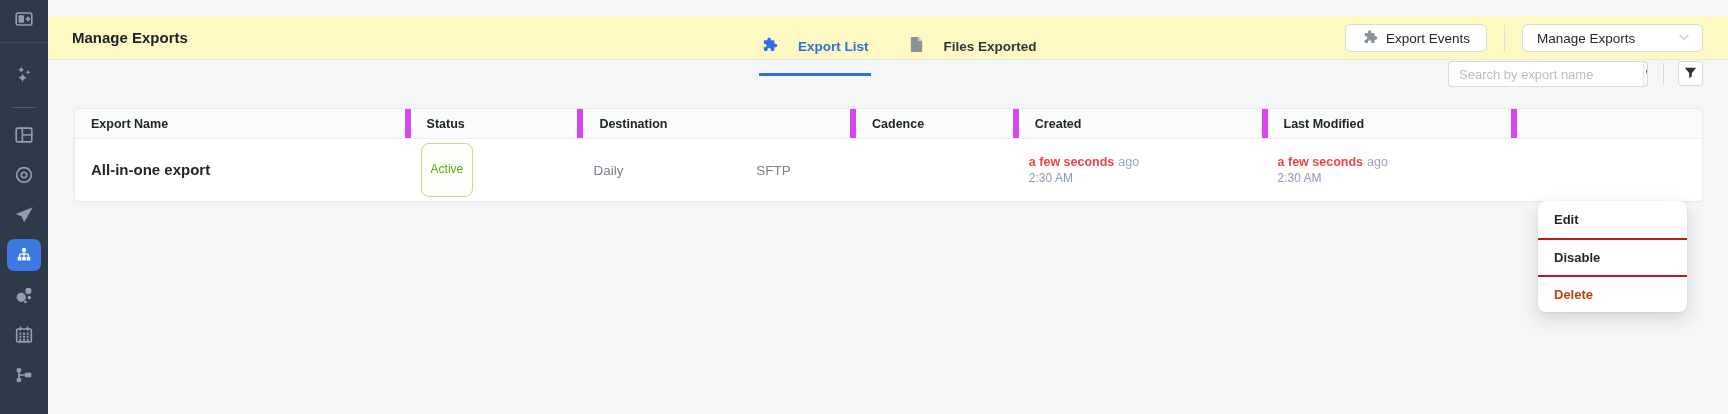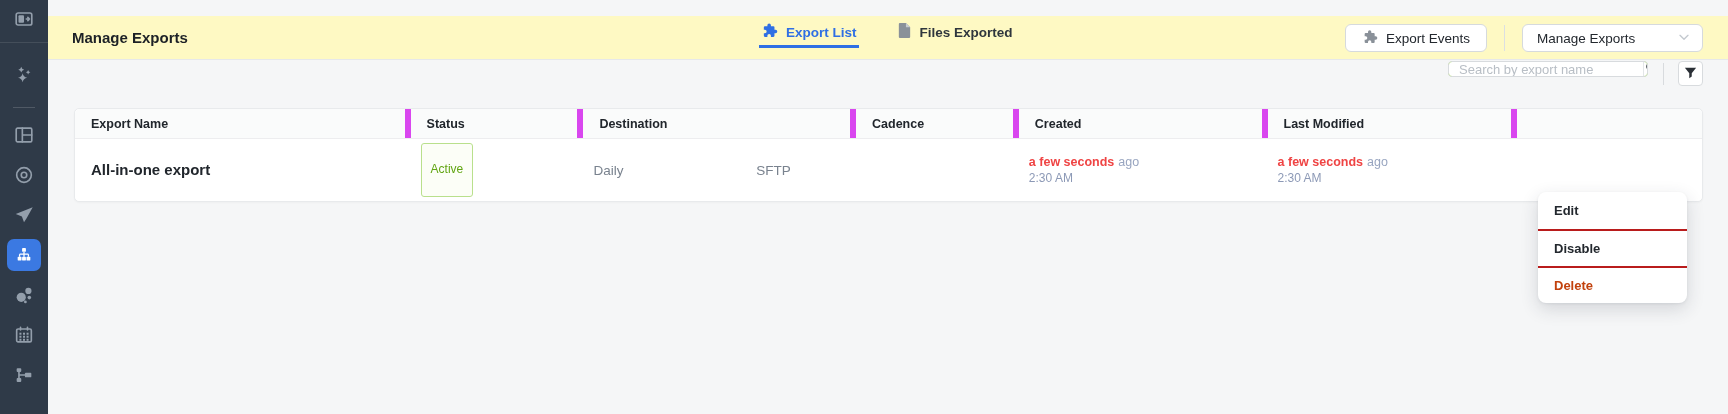--- a/index.html
+++ b/index.html
@@ -16,57 +16,57 @@
   .sb-btn.active { background:#3b79e2; width:34px; height:32px; margin:2px 0 6px 0; }
   .sb-divider { width:22px; height:20px; display:flex; align-items:center; }
   .sb-divider::after { content:""; width:22px; height:1px; background:rgba(255,255,255,0.16); }
   .sb-ic { stroke:#939eab; fill:none; stroke-width:1.8; stroke-linecap:round; stroke-linejoin:round; }
   .sb-fill { fill:#939eab; stroke:none; }
 
   
   .topbar { position:absolute; left:48px; top:16px; width:1680px; height:44px; background:#fef9c3; border-bottom:1px solid #e6e8ea; z-index:4; }
   .page-title { position:absolute; left:24px; top:0; line-height:43px; font-size:15px; font-weight:700; color:#1d2126; }
   .tabs { position:absolute; left:711px; top:0; height:44px; display:flex; }
-  .tab { display:flex; align-items:center; gap:8px; height:32px; padding:0 2px; margin-right:36px; font-size:13.5px; font-weight:700; color:#2f363d; cursor:pointer; position:relative; }
+  .tab { display:flex; align-items:center; gap:20px; height:60px; padding:0 2px; margin-right:36px; font-size:13.5px; font-weight:700; color:#2f363d; cursor:pointer; position:relative; }
   .tab.active { color:#2f6fe4; }
   .tab.active::after { content:""; position:absolute; left:0; right:0; bottom:0; height:3px; background:#2f6fe4; }
   .topbar-right { position:absolute; right:25px; top:8px; height:28px; display:flex; align-items:center; }
   .btn { display:flex; align-items:center; gap:8px; height:28px; padding:0 16px; background:#fff; border:1px solid #d6dadd; border-radius:6px; font-size:13.5px; color:#23282e; cursor:pointer; }
   .hdr-vdiv { width:1px; height:26px; background:#dcdfe2; margin:0 17px; }
   .select { display:flex; align-items:center; justify-content:space-between; width:181px; height:28px; padding:0 10px 0 14px; background:#fff; border:1px solid #d6dadd; border-radius:6px; font-size:13.5px; color:#23282e; cursor:pointer; }
 
   
   .content { position:absolute; left:48px; top:44px; width:1680px; height:370px; background:#f5f6f7; }
 
-  .search-group { position:absolute; left:1400px; top:17px; width:200px; height:16px; display:flex; background:#84cc16; border:1px solid #d8dbde; border-radius:4px; overflow:hidden; }
+  .search-group { position:absolute; left:1400px; top:17px; width:200px; height:26px; display:flex; background:#84cc16; border:1px solid #d8dbde; border-radius:4px; overflow:hidden; }
   .search-input { flex:1; border:none; outline:none; padding:0 8px 0 10px; font-size:13px; color:#3a424b; font-family:"Liberation Sans", sans-serif; }
   .search-input::placeholder { color:#b8bec5; }
   .search-btn { width:26px; display:flex; align-items:center; justify-content:center; border-left:1px solid #e3e6e8; cursor:pointer; background:#fff; }
   .tool-vdiv { position:absolute; left:1615px; top:19px; width:1px; height:22px; background:#d8dbde; }
   .filter-btn { position:absolute; left:1630px; top:17px; width:25px; height:25px; background:#fff; border:1px solid #d8dbde; border-radius:4px; display:flex; align-items:center; justify-content:center; cursor:pointer; }
 
   
   .table { position:absolute; left:26px; top:64px; width:1629px; background:#fff; border:1px solid #e8eaec; border-radius:5px; box-shadow:0 1px 2px rgba(20,25,35,0.03); }
   .thead { display:flex; height:30px; background:#fafbfb; border-bottom:1px solid #ededef; border-radius:5px 5px 0 0; }
   .th { display:flex; align-items:center; padding-left:16px; font-size:12.5px; font-weight:700; color:#21262c; }
   .th + .th { border-left:6px solid #d946ef; }
   .trow { display:flex; height:62px; align-items:center; border-radius:0 0 5px 5px; background:#fff; cursor:pointer; }
   .td { padding-left:16px; }
   .c-name { width:330px; } .c-status { width:173px; } .c-cadence { width:163px; }
   .c-dest { width:273px; } .c-created { width:249px; } .c-modified { width:250px; } .c-actions { width:191px; }
   .name-text { font-size:15px; font-weight:700; color:#21262c; }
   .gray-text { font-size:13.5px; color:#79828e; }
-  .badge { display:inline-block; font-size:12px; color:#61a512; background:#fcfef7; border:1px solid #b9e08c; border-radius:3px; padding:19px 9px; line-height:1.1; }
+  .badge { display:inline-block; font-size:12px; color:#61a512; background:#fcfef7; border:1px solid #b9e08c; border-radius:8px; padding:19px 9px; line-height:1.1; }
   .time-line1 { font-size:12.5px; }
   .time-rel { font-weight:700; color:#ef4444; }
   .time-ago { color:#98a5c0; margin-left:4px; }
   .time-line2 { font-size:12px; color:#8c99b6; margin-top:2px; }
 
   
-  .context-menu { position:absolute; left:1490px; top:148px; width:149px; background:#fff; border-radius:8px; box-shadow:0 6px 18px rgba(40,45,60,0.16), 0 1px 3px rgba(40,45,60,0.08); z-index:10; overflow:hidden; }
+  .context-menu { position:absolute; left:1490px; top:157px; width:149px; background:#fff; border-radius:8px; box-shadow:0 6px 18px rgba(40,45,60,0.16), 0 1px 3px rgba(40,45,60,0.08); z-index:10; overflow:hidden; }
   .menu-item { height:37px; display:flex; align-items:center; padding-left:16px; font-size:13px; font-weight:700; color:#23282e; cursor:pointer; }
   .menu-item + .menu-item { border-top:2px solid #b91c1c; }
   .menu-item.danger { color:#c2410c; }
 
   .ic-gray { fill:#8a9199; }
   .ic-blue { fill:#2f6fe4; }
   .ic-dark-stroke { stroke:#3a3f45; fill:none; stroke-width:2; stroke-linecap:round; }
   .ic-funnel { fill:#2b3036; }
   .ic-chevron { stroke:#c3c9cf; fill:none; stroke-width:2; stroke-linecap:round; stroke-linejoin:round; }
   .ic-white-stroke { stroke:#ffffff; fill:none; stroke-width:1.5; }

